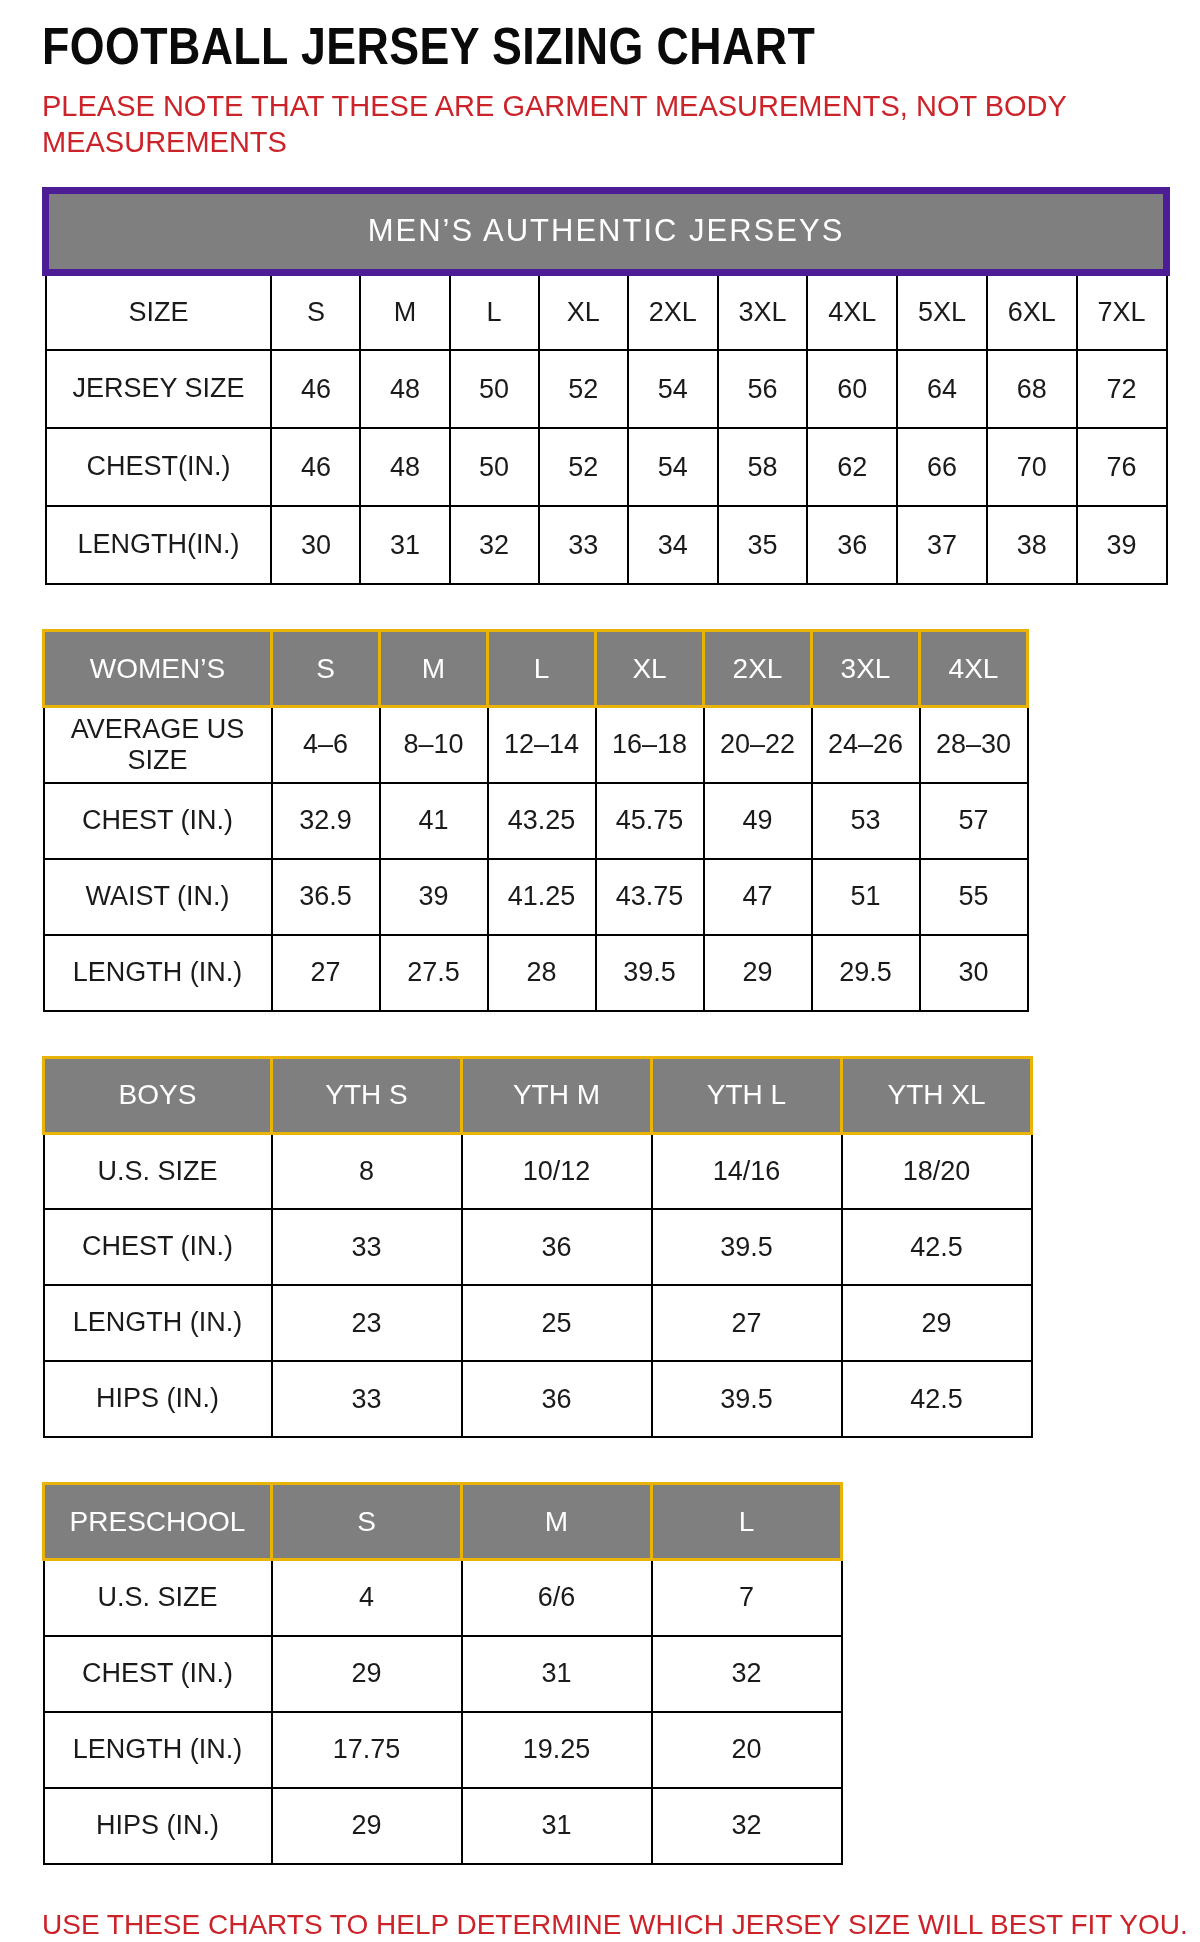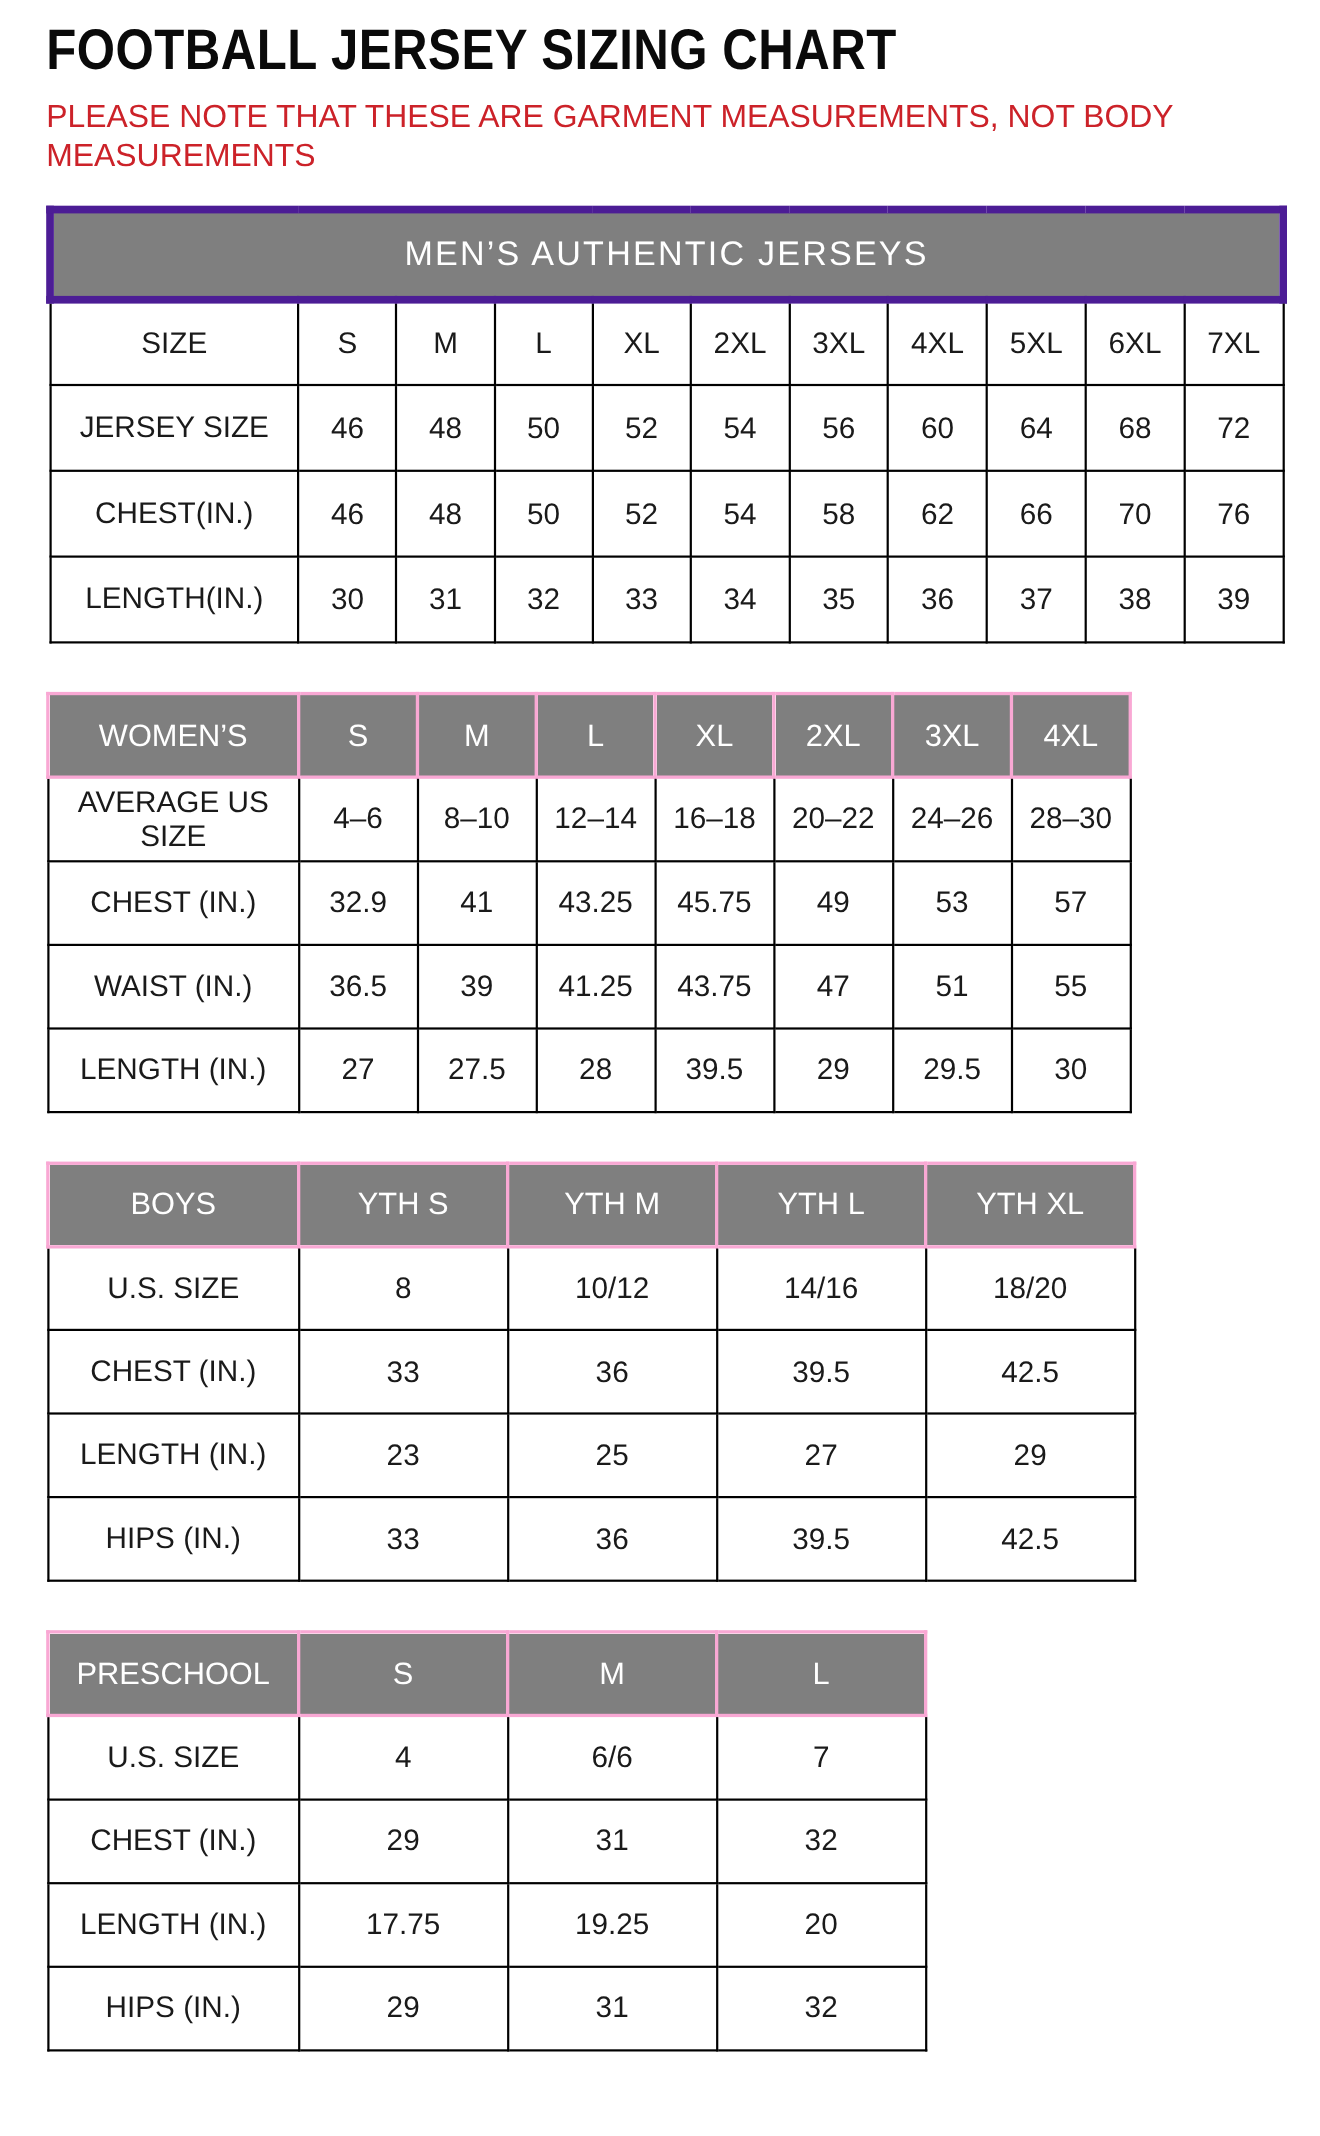--- a/index.html
+++ b/index.html
@@ -53,21 +53,21 @@
   table.tbl td {
     border: 2px solid var(--border);
     height: 76px;
     background: #ffffff;
     color: #1a1a1a;
   }
   table.tbl.men td { height: 78px; }
   table.tbl th.hdr {
     background: var(--gray);
     color: #ffffff;
-    border: 3px solid #f9a8d4;
+    border: 3px solid #eab308;
     height: 76px;
     font-size: 28px;
   }
   table.tbl th.title-bar {
     background: var(--gray);
     color: #ffffff;
     border: 7px solid #4c1d95;
     height: 82px;
     font-size: 31px;
     letter-spacing: 2px;
@@ -309,14 +309,15 @@
         </tr>
         <tr>
           <td class="lbl">HIPS (IN.)</td>
           <td>29</td>
           <td>31</td>
           <td>32</td>
         </tr>
       </tbody>
     </table>
 
+  <p class="footer">USE THESE CHARTS TO HELP DETERMINE WHICH JERSEY SIZE WILL BEST FIT YOU.</p>
 
 </div>
 
 </body></html>

